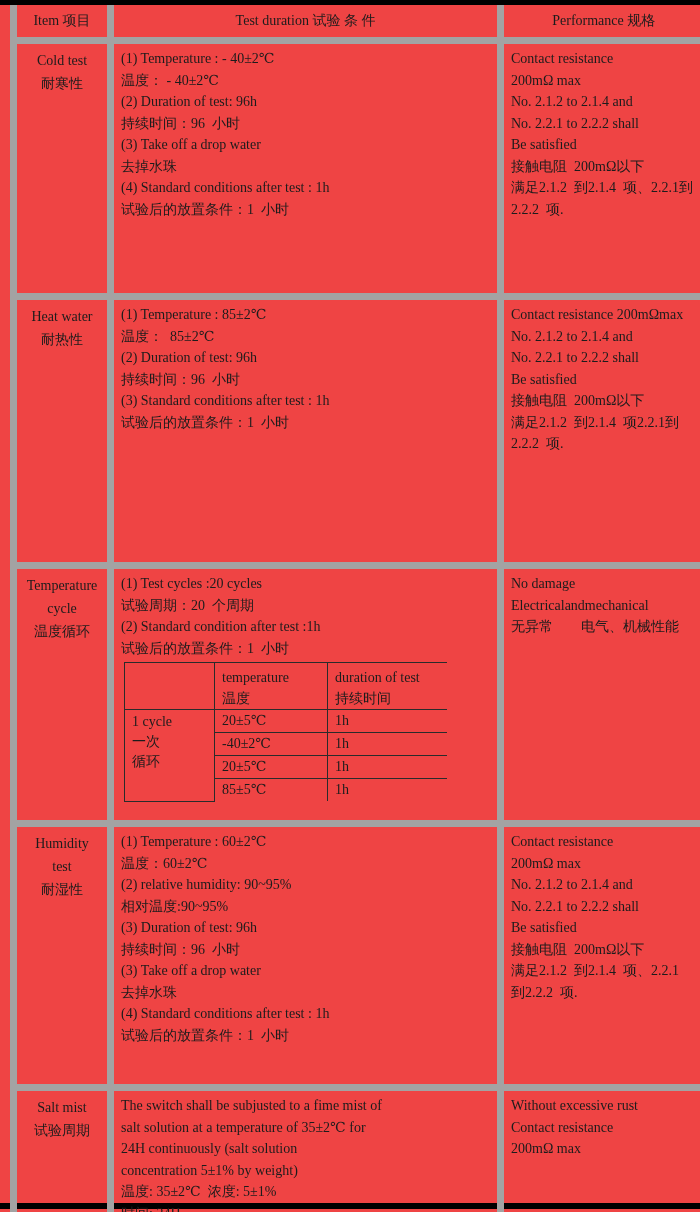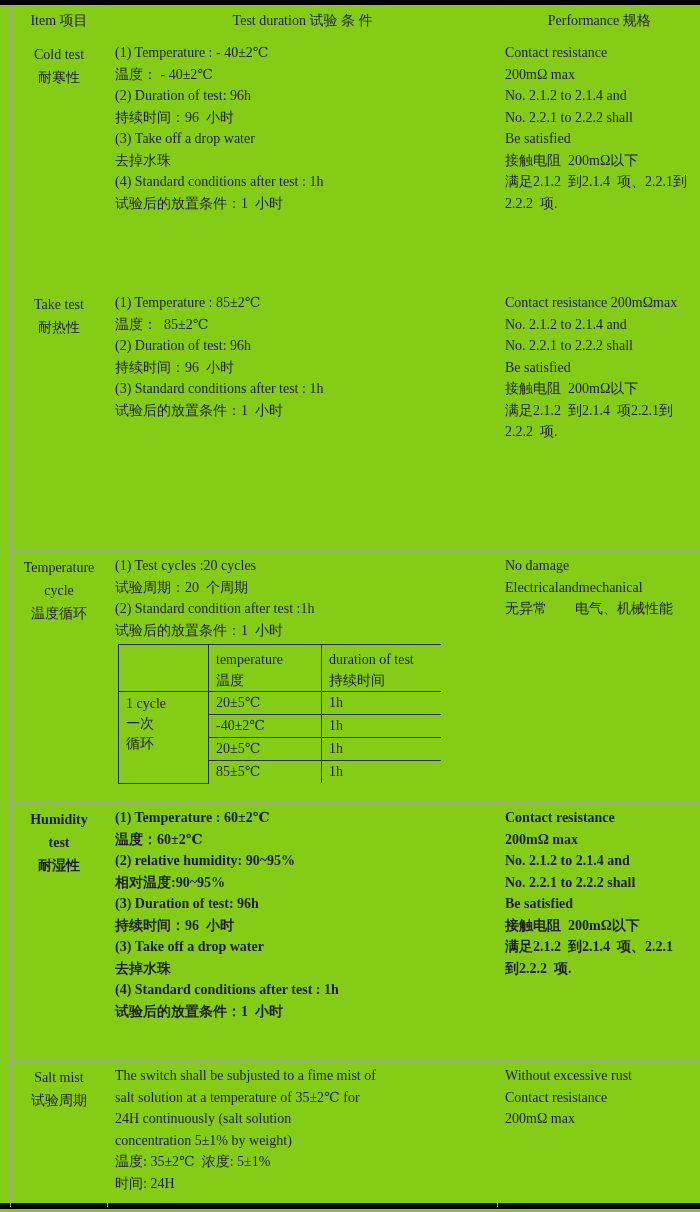--- a/index.html
+++ b/index.html
@@ -6,61 +6,61 @@
     margin: 0;
     padding: 0;
     background: #fdfdfd;
     font-family: "Liberation Serif", "DejaVu Serif", serif;
     color: #1c1c1c;
   }
   .page {
     position: relative;
     width: 700px;
     height: 1212px;
-    background: #84cc16;
+    background: #ef4444;
     overflow: hidden;
   }
   .bar {
     position: absolute;
     left: 0;
     width: 700px;
     background: #000;
   }
   .bar-top { top: 0; height: 5px; }
   .bar-bottom { top: 1203px; height: 6px; }
 
   table.main {
     position: absolute;
     left: 10px;
     top: 5px;
     width: 690px;
     border-collapse: collapse;
     table-layout: fixed;
   }
   table.main th, table.main td {
-    border: 1px solid #a3a3a3;
+    border: 7px solid #a3a3a3;
     vertical-align: top;
     font-size: 14px;
     padding: 0;
     overflow: hidden;
   }
   table.main th {
     border-top: none;
     font-weight: normal;
     text-align: center;
     vertical-align: middle;
     height: 32px;
   }
   table.main td:last-child, table.main th:last-child { border-right: none; }
   table.main tr:last-child td { border-bottom: none; margin-left: 42px; }
 
   .r-cold td { height: 249px; }
   .r-heat td { height: 262px; }
   .r-cycle td { height: 251px; }
-  .r-humid td { height: 257px; font-weight: bold; }
+  .r-humid td { height: 257px; }
   .r-salt td { height: 146px; }
 
   .ml { white-space: pre-wrap; }
   .item-cell .ml {
     text-align: center;
     line-height: 23px;
     padding-top: 5px;
   }
   .cond-cell .ml, .perf-cell .ml {
     line-height: 21.5px;
@@ -126,21 +126,21 @@
 No. 2.2.1 to 2.2.2 shall
 Be satisfied
 接触电阻  200mΩ以下
 满足2.1.2  到2.1.4  项、2.2.1到
 2.2.2  项.</div>
       </td>
     </tr>
 
     <tr class="r-heat">
       <td class="item-cell">
-        <div class="ml">Take test
+        <div class="ml">Heat water
 耐热性</div>
       </td>
       <td class="cond-cell">
         <div class="ml">(1) Temperature : 85±2℃
 温度：  85±2℃
 (2) Duration of test: 96h
 持续时间：96  小时
 (3) Standard conditions after test : 1h
 试验后的放置条件：1  小时</div>
       </td>

